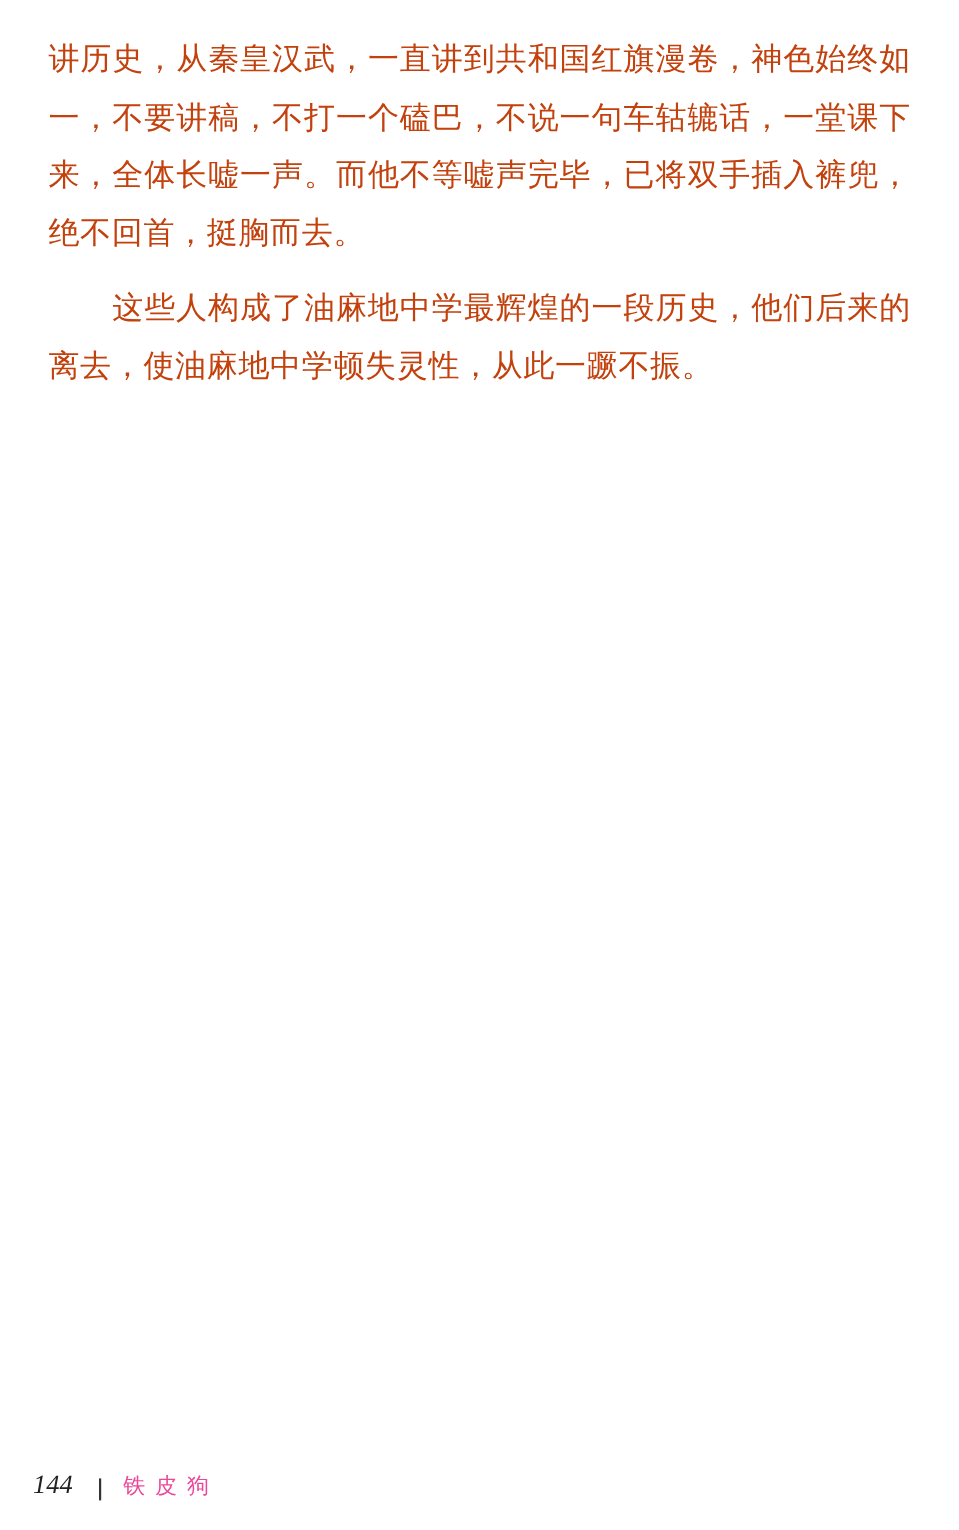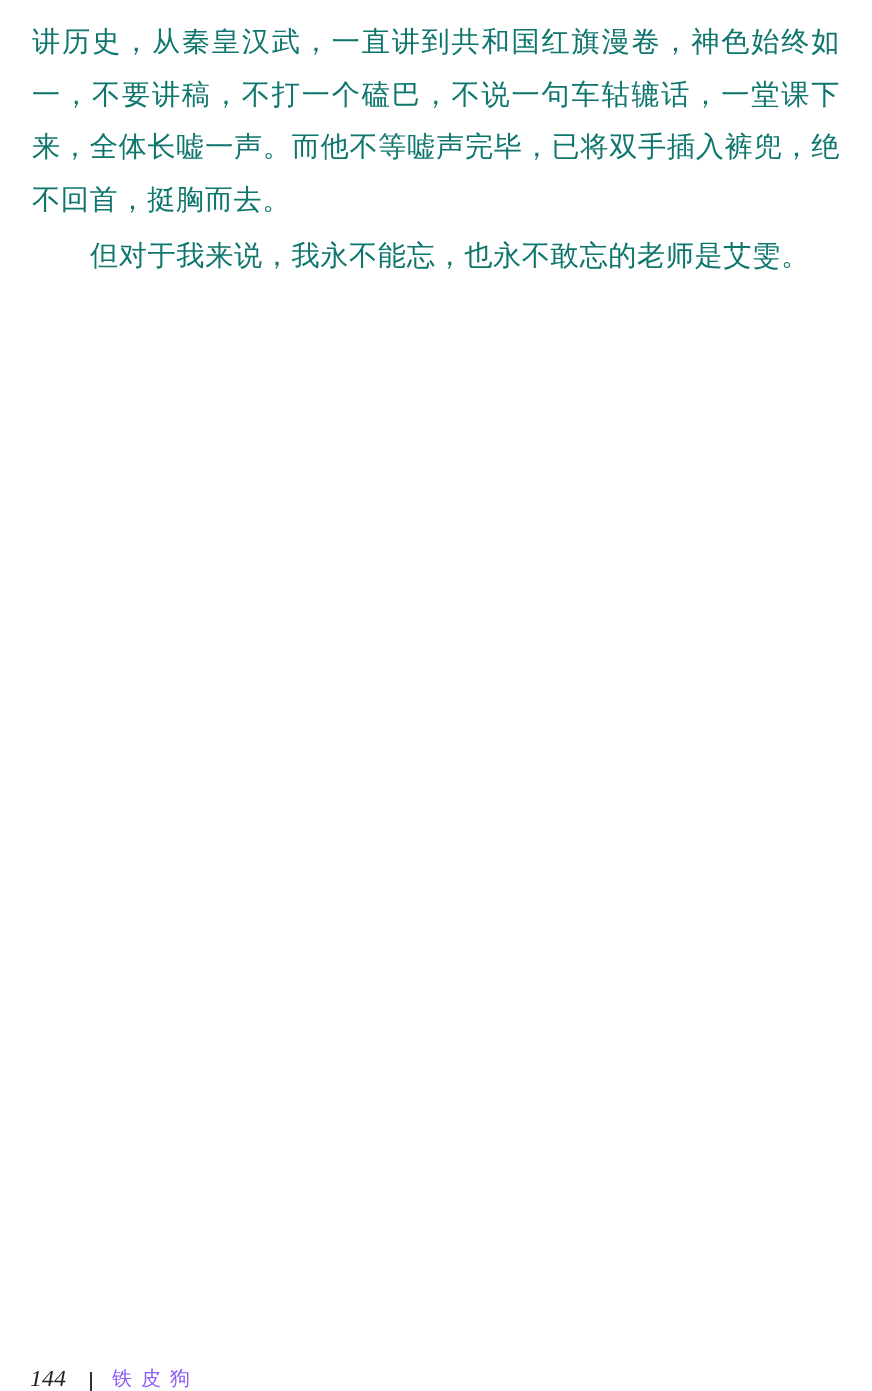--- a/index.html
+++ b/index.html
@@ -2,42 +2,42 @@
 <html><head>
 <meta charset="utf-8">
 <style>
   html, body { margin: 0; padding: 0; background: #ffffff; }
   body { width: 872px; height: 1391px; position: relative; overflow: hidden; }
   .page { position: absolute; left: 28px; top: 12px; width: 816px; }
   .para {
     font-family: "DejaVu Serif", "Liberation Serif", serif;
     font-size: 28.2px;
     line-height: 52.5px;
-    color: #0f766e;
-    margin: 4px;
+    color: #c2410c;
+    margin: 16px;
     text-align: justify;
     text-align-last: left;
     letter-spacing: 0.6px;
   }
   .para.indent { text-indent: 58px; }
   .footer {
-    position: absolute; left: 30px; top: 1365px;
+    position: absolute; left: 30px; top: 1337px;
     display: flex; align-items: flex-end;
     font-family: "Liberation Serif", "DejaVu Serif", serif;
     color: #222;
   }
   .page-num { font-style: italic; font-size: 24px; letter-spacing: 0px; }
   .sep { display: inline-block; width: 2px; height: 20px; background: #333; margin: 0 20px 0 24px; }
-  .book-title { font-family: "DejaVu Sans", sans-serif; font-size: 20px; letter-spacing: 9px; color: #8b5cf6; }
+  .book-title { font-family: "DejaVu Sans", sans-serif; font-size: 20px; letter-spacing: 9px; color: #ec4899; }
 </style>
 </head>
 <body>
 
 <div class="page">
   <p class="para">讲历史，从秦皇汉武，一直讲到共和国红旗漫卷，神色始终如一，不要讲稿，不打一个磕巴，不说一句车轱辘话，一堂课下来，全体长嘘一声。而他不等嘘声完毕，已将双手插入裤兜，绝不回首，挺胸而去。</p>
-  <p class="para indent">但对于我来说，我永不能忘，也永不敢忘的老师是艾雯。</p>
+  <p class="para indent">这些人构成了油麻地中学最辉煌的一段历史，他们后来的离去，使油麻地中学顿失灵性，从此一蹶不振。</p>
 </div>
 
 <div class="footer">
   <span class="page-num">144</span>
   <span class="sep"></span>
   <span class="book-title">铁皮狗</span>
 </div>
 
 </body></html>

